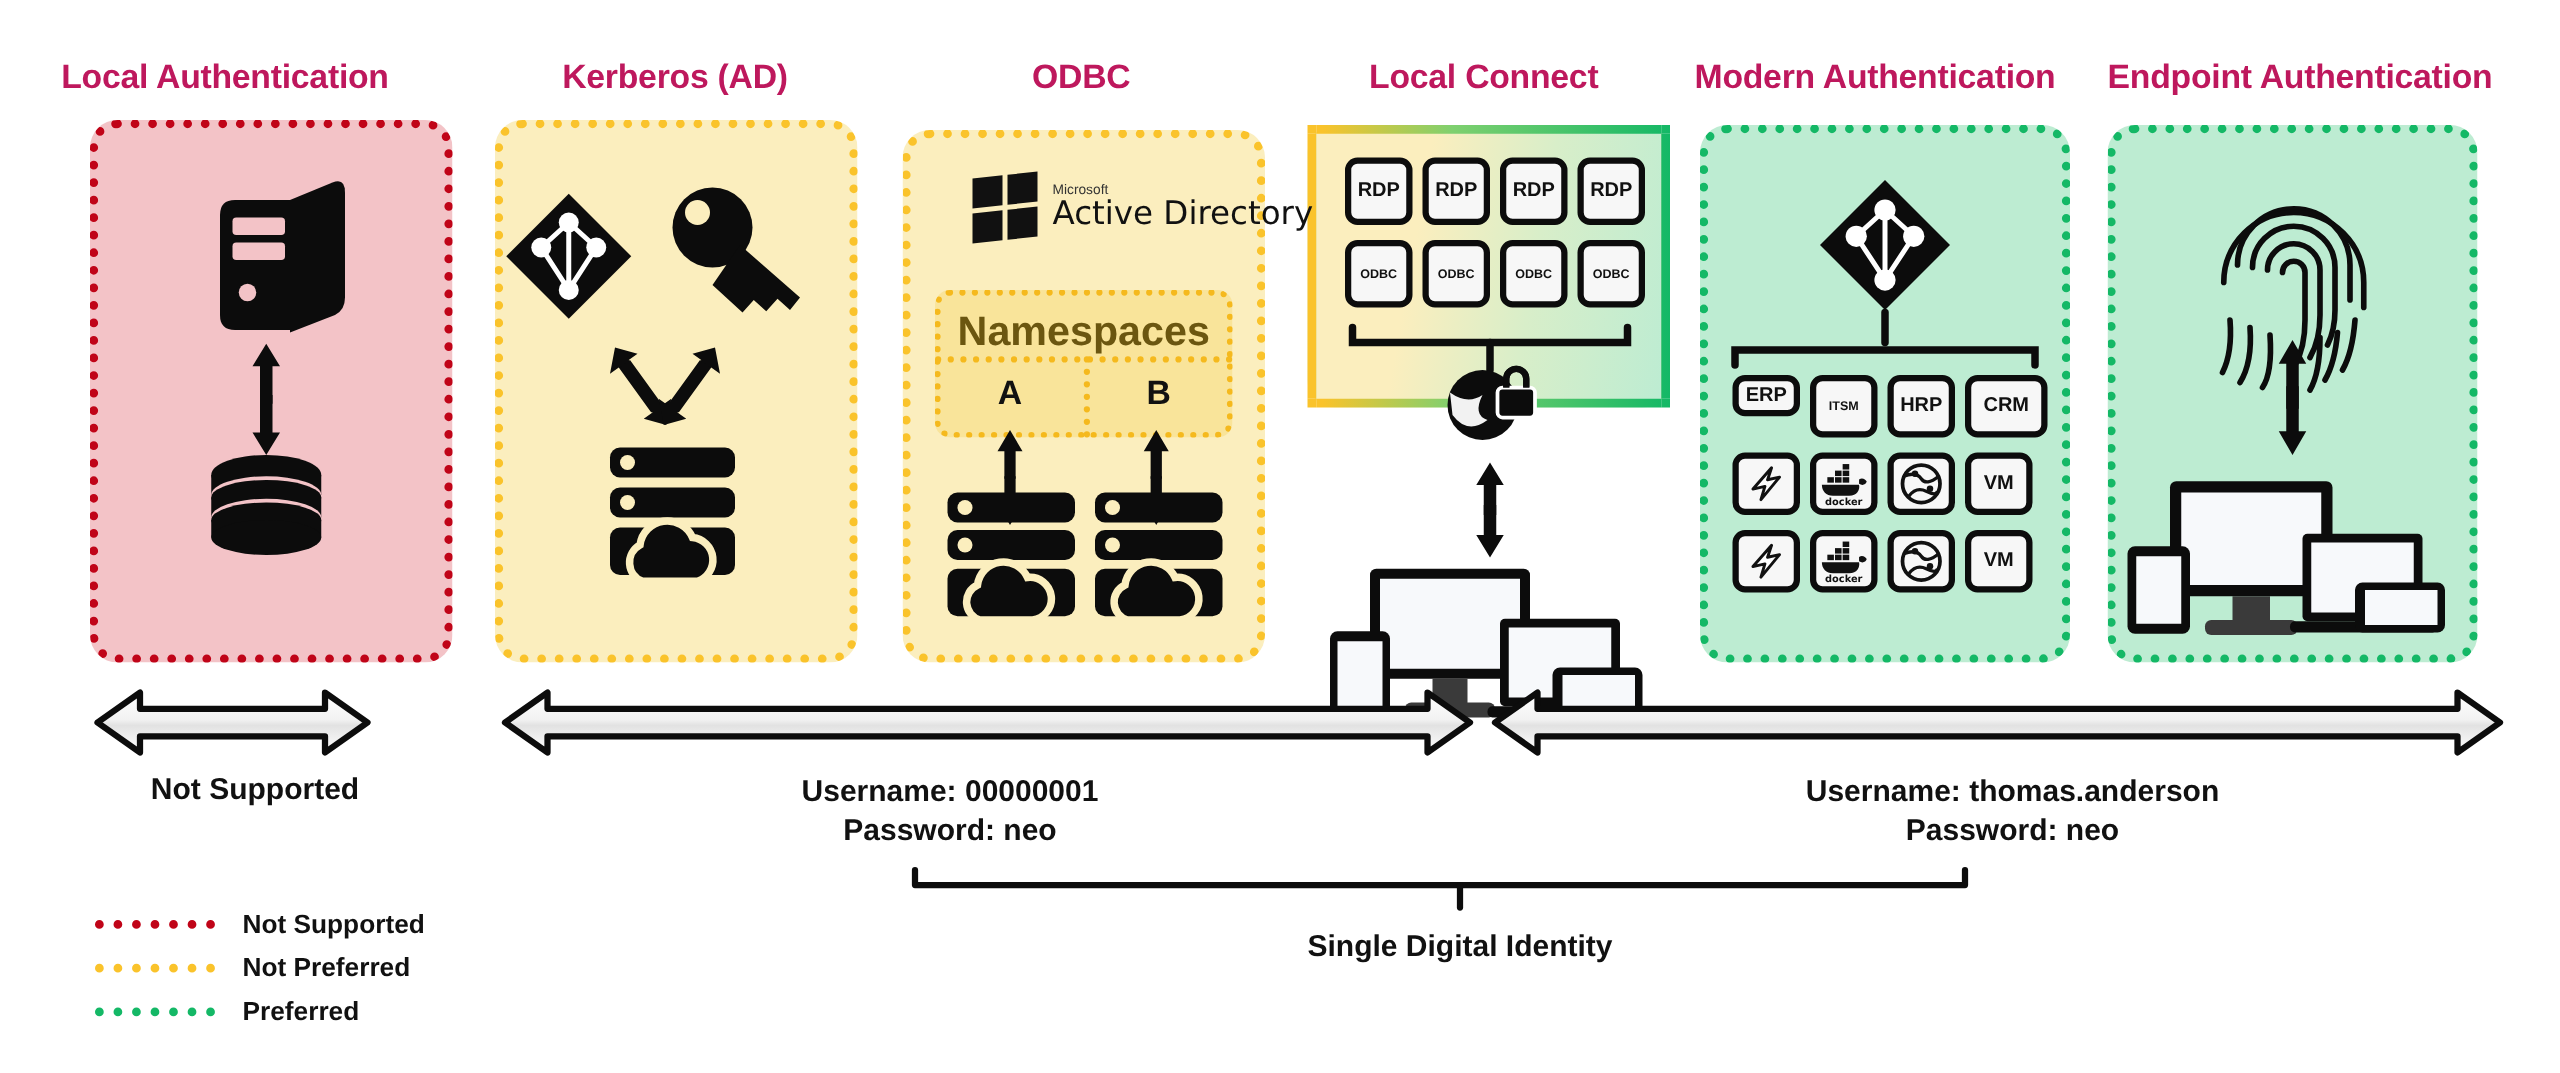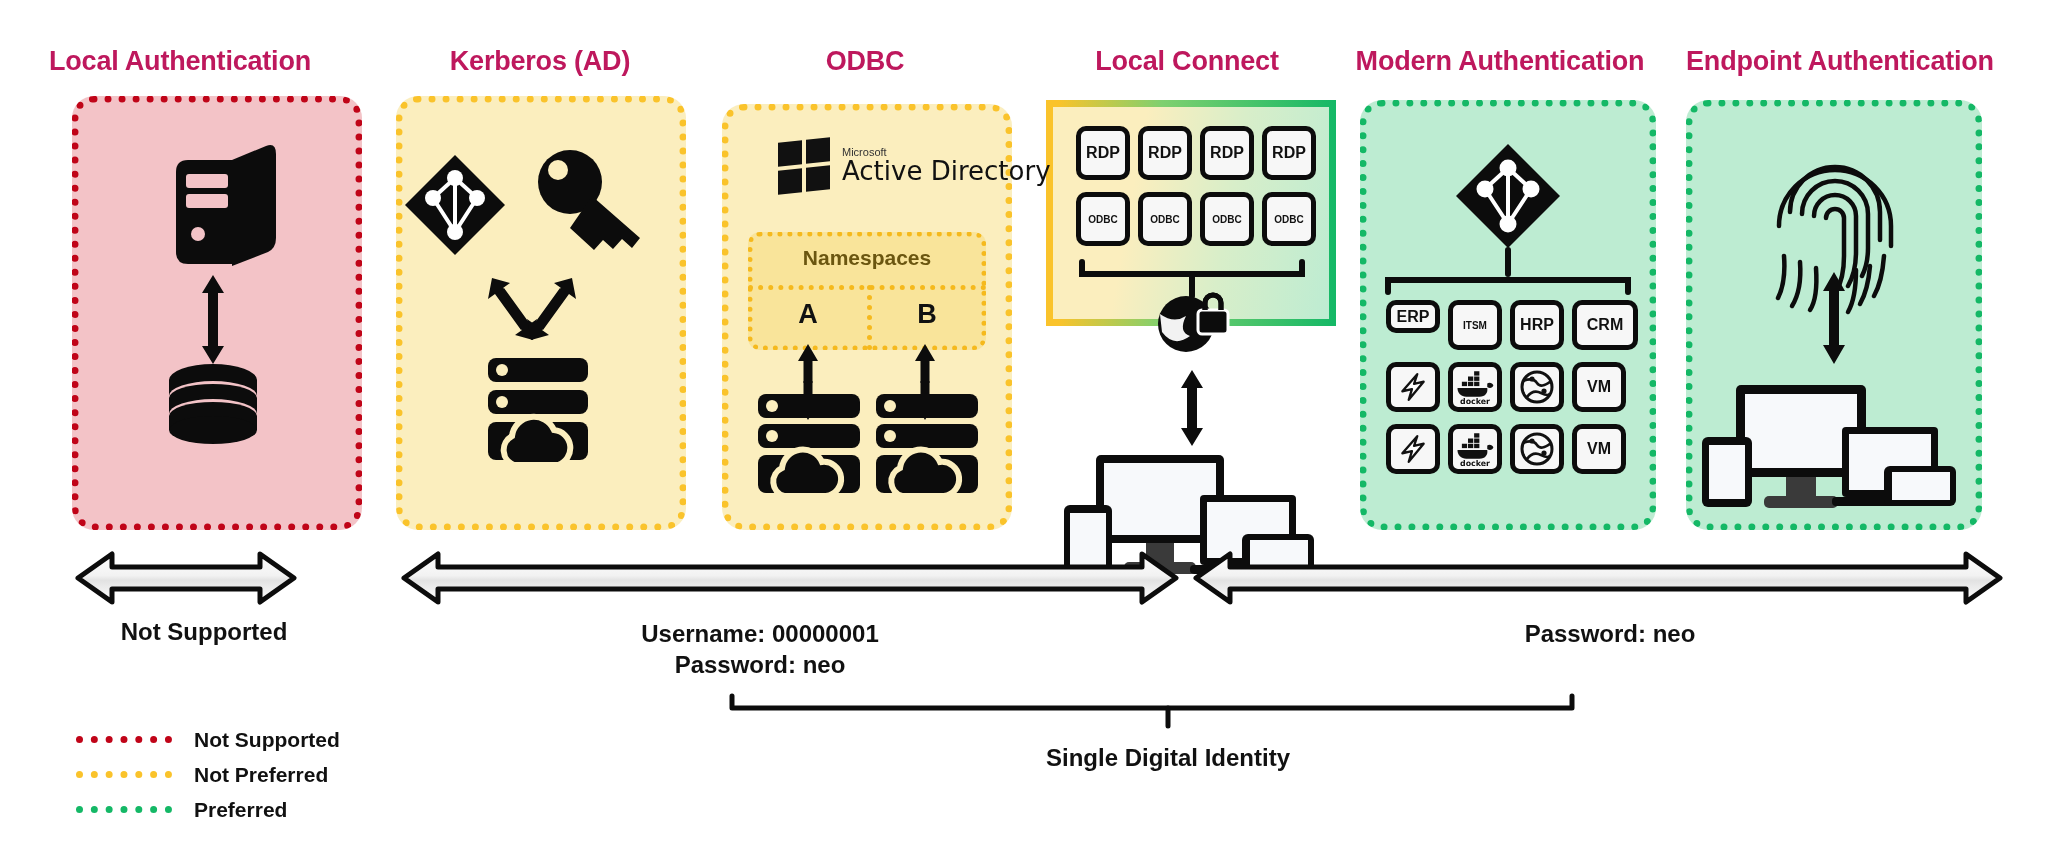--- a/index.html
+++ b/index.html
@@ -33,21 +33,21 @@
     border-image: repeating-linear-gradient(90deg,#fac32b 0 12px,#7fd06f 40%,#14b866 100%) 7;
   }
 
   
   .ns-box{
     position:absolute; border:5px dotted #f5b91d; border-radius:12px;
     background:#f9e49a;
   }
   .ns-title{
     position:absolute; width:100%; text-align:center;
-    font-size:21px; font-weight:bold; color:#6b5610;
+    font-size:33px; font-weight:bold; color:#6b5610;
   }
   .ns-divider{ position:absolute; border-left:5px dotted #f5b91d; }
   .ns-hline  { position:absolute; border-top:5px dotted #f5b91d; }
   .ns-letter{
     position:absolute; text-align:center; font-size:27px;
     font-weight:bold; color:#111; width:60px;
   }
 
   
   .tile{
@@ -425,20 +425,21 @@
   </svg>
 
   <div class="caption" style="left:78px; top:618px; width:252px;">Not Supported</div>
 
   <div class="caption two" style="left:560px; top:618px; width:400px;">
     <div>Username: 00000001</div>
     <div>Password: neo</div>
   </div>
 
   <div class="caption two" style="left:1360px; top:618px; width:500px;">
+    <div>Username: thomas.anderson</div>
     <div>Password: neo</div>
   </div>
 
   <div class="caption two" style="left:968px; top:742px; width:400px;">
     <div>Single Digital Identity</div>
   </div>
 
   <div class="legend">
     <div class="legend-row">
       <span class="legend-swatch sw-red"></span>

